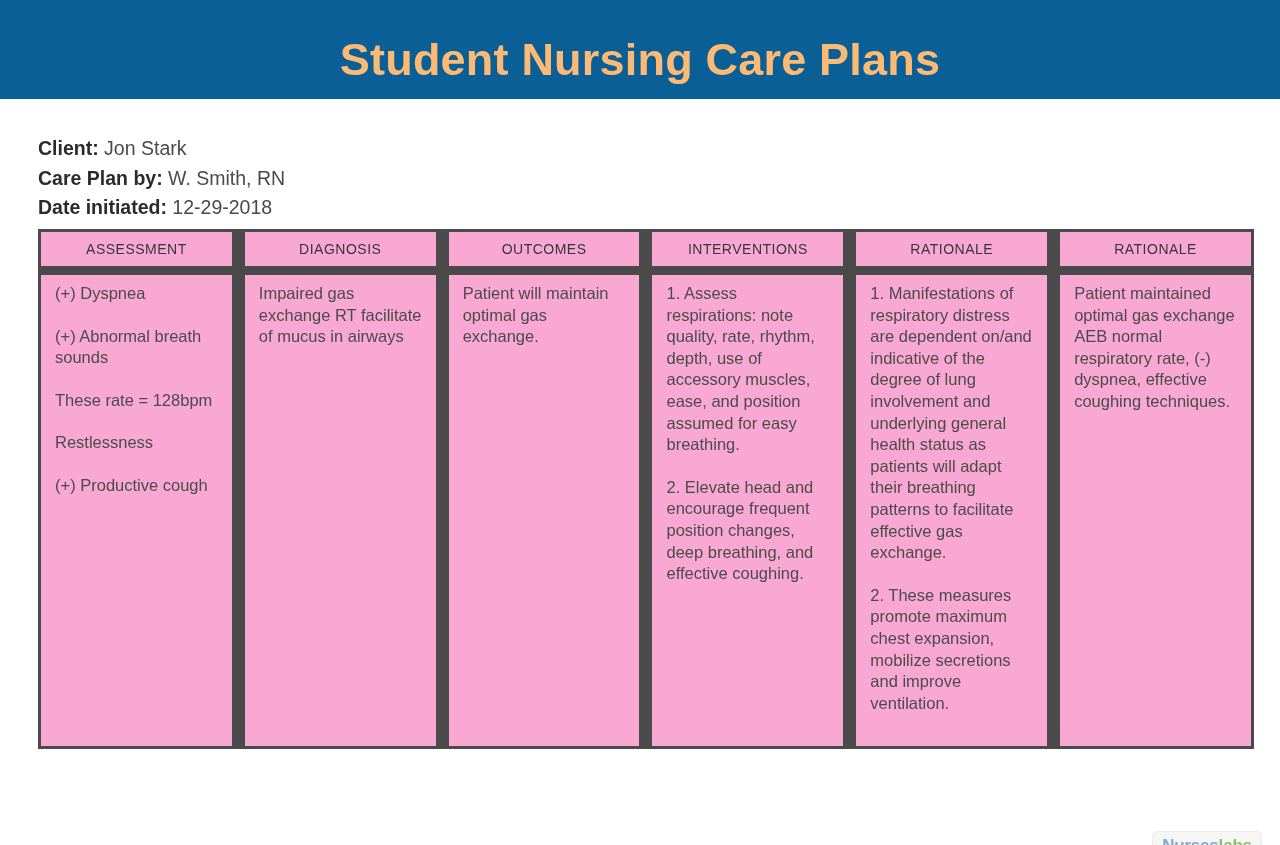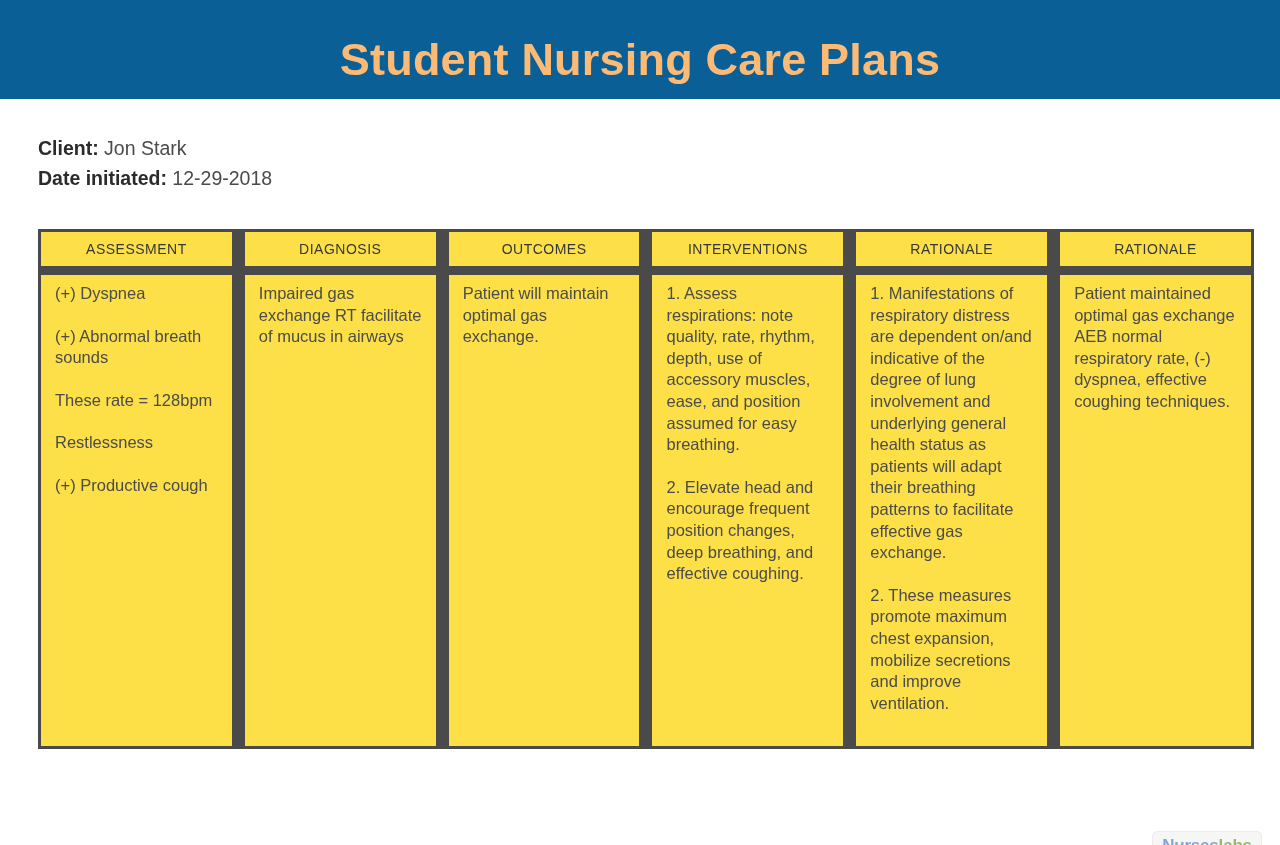--- a/index.html
+++ b/index.html
@@ -75,21 +75,21 @@
   .cp-header-row {
     height: 37px;
     border-bottom-width: 0;
   }
   .cp-body-row {
     height: 477px;
     border-top-width: 3px;
   }
   .cp-cell {
     flex: 1 1 0;
-    background: #fde047;
+    background: #f9a8d4;
     box-sizing: border-box;
     min-width: 0;
   }
   .cp-cell + .cp-cell {
     margin-left: 13px;
   }
   .cp-head-cell {
     display: flex;
     align-items: center;
     justify-content: center;
@@ -147,20 +147,24 @@
 <div class="banner">
   <div class="banner-title">Student Nursing Care Plans</div>
 </div>
 
 <div class="meta">
   <div class="meta-row">
     <span class="meta-label">Client:</span>
     <span class="meta-value">Jon Stark</span>
   </div>
   <div class="meta-row">
+    <span class="meta-label">Care Plan by:</span>
+    <span class="meta-value">W. Smith, RN</span>
+  </div>
+  <div class="meta-row">
     <span class="meta-label">Date initiated:</span>
     <span class="meta-value">12-29-2018</span>
   </div>
 </div>
 
 <div class="careplan">
 
   <div class="cp-header-row">
     <div class="cp-cell cp-head-cell">ASSESSMENT</div>
     <div class="cp-cell cp-head-cell">DIAGNOSIS</div>

